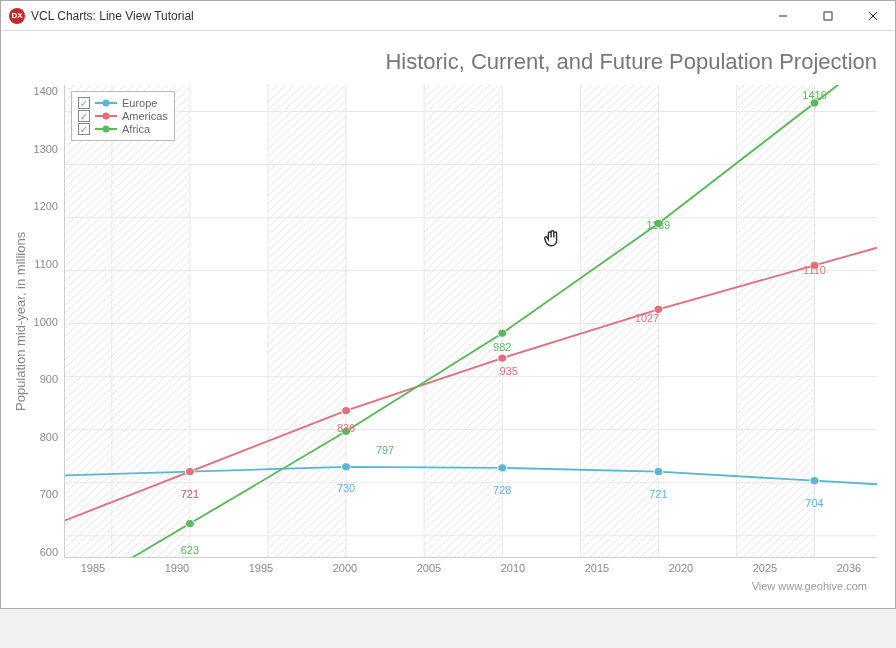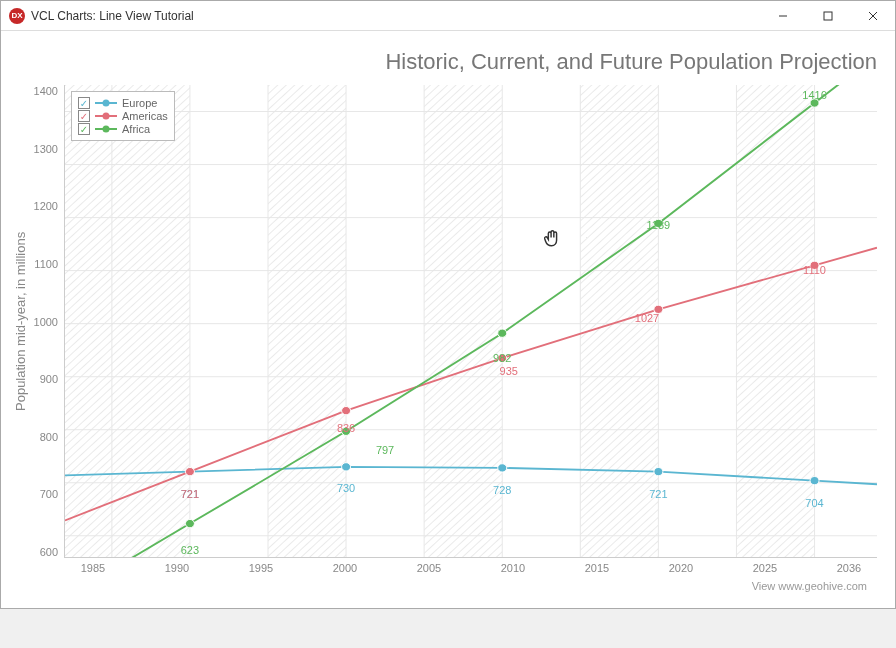--- a/index.html
+++ b/index.html
@@ -276,21 +276,21 @@
           <div class="data-label" style="left: 437.231px; top: 410.542px; color: rgb(90, 182, 209);">728</div>
           <div class="data-label" style="left: 593.385px; top: 414.561px; color: rgb(90, 182, 209);">721</div>
           <div class="data-label" style="left: 749.538px; top: 424.321px; color: rgb(90, 182, 209);">704</div>
           <div class="data-label" style="left: 124.923px; top: 414.561px; color: rgb(226, 111, 122);">721</div>
           <div class="data-label" style="left: 281.077px; top: 348.533px; color: rgb(226, 111, 122);">836</div>
           <div class="data-label" style="left: 437.231px; top: 291.691px; color: rgb(226, 111, 122); padding-left: 13px;">935</div>
           <div class="data-label" style="left: 582px; top: 238.869px; color: rgb(226, 111, 122);">1027</div>
           <div class="data-label" style="left: 749.538px; top: 191.213px; color: rgb(226, 111, 122);">1110</div>
           <div class="data-label" style="left: 124.923px; top: 470.828px; color: rgb(92, 184, 92);">623</div>
           <div class="data-label" style="left: 281.077px; top: 370.925px; color: rgb(92, 184, 92); margin-left: 39px;">797</div>
-          <div class="data-label" style="left: 437.231px; top: 279px; color: rgb(92, 184, 92);">982</div>
+          <div class="data-label" style="left: 437.231px; top: 268px; color: rgb(92, 184, 92);">982</div>
           <div class="data-label" style="left: 593.385px; top: 145.855px; color: rgb(92, 184, 92);">1189</div>
           <div class="data-label" style="left: 749.538px; top: 15.5213px; color: rgb(92, 184, 92);">1416</div>
         </div>
     </div>
 
     <div class="x-ticks" id="x-ticks">
         <span>1985</span>
         <span>1990</span>
         <span>1995</span>
         <span>2000</span>

